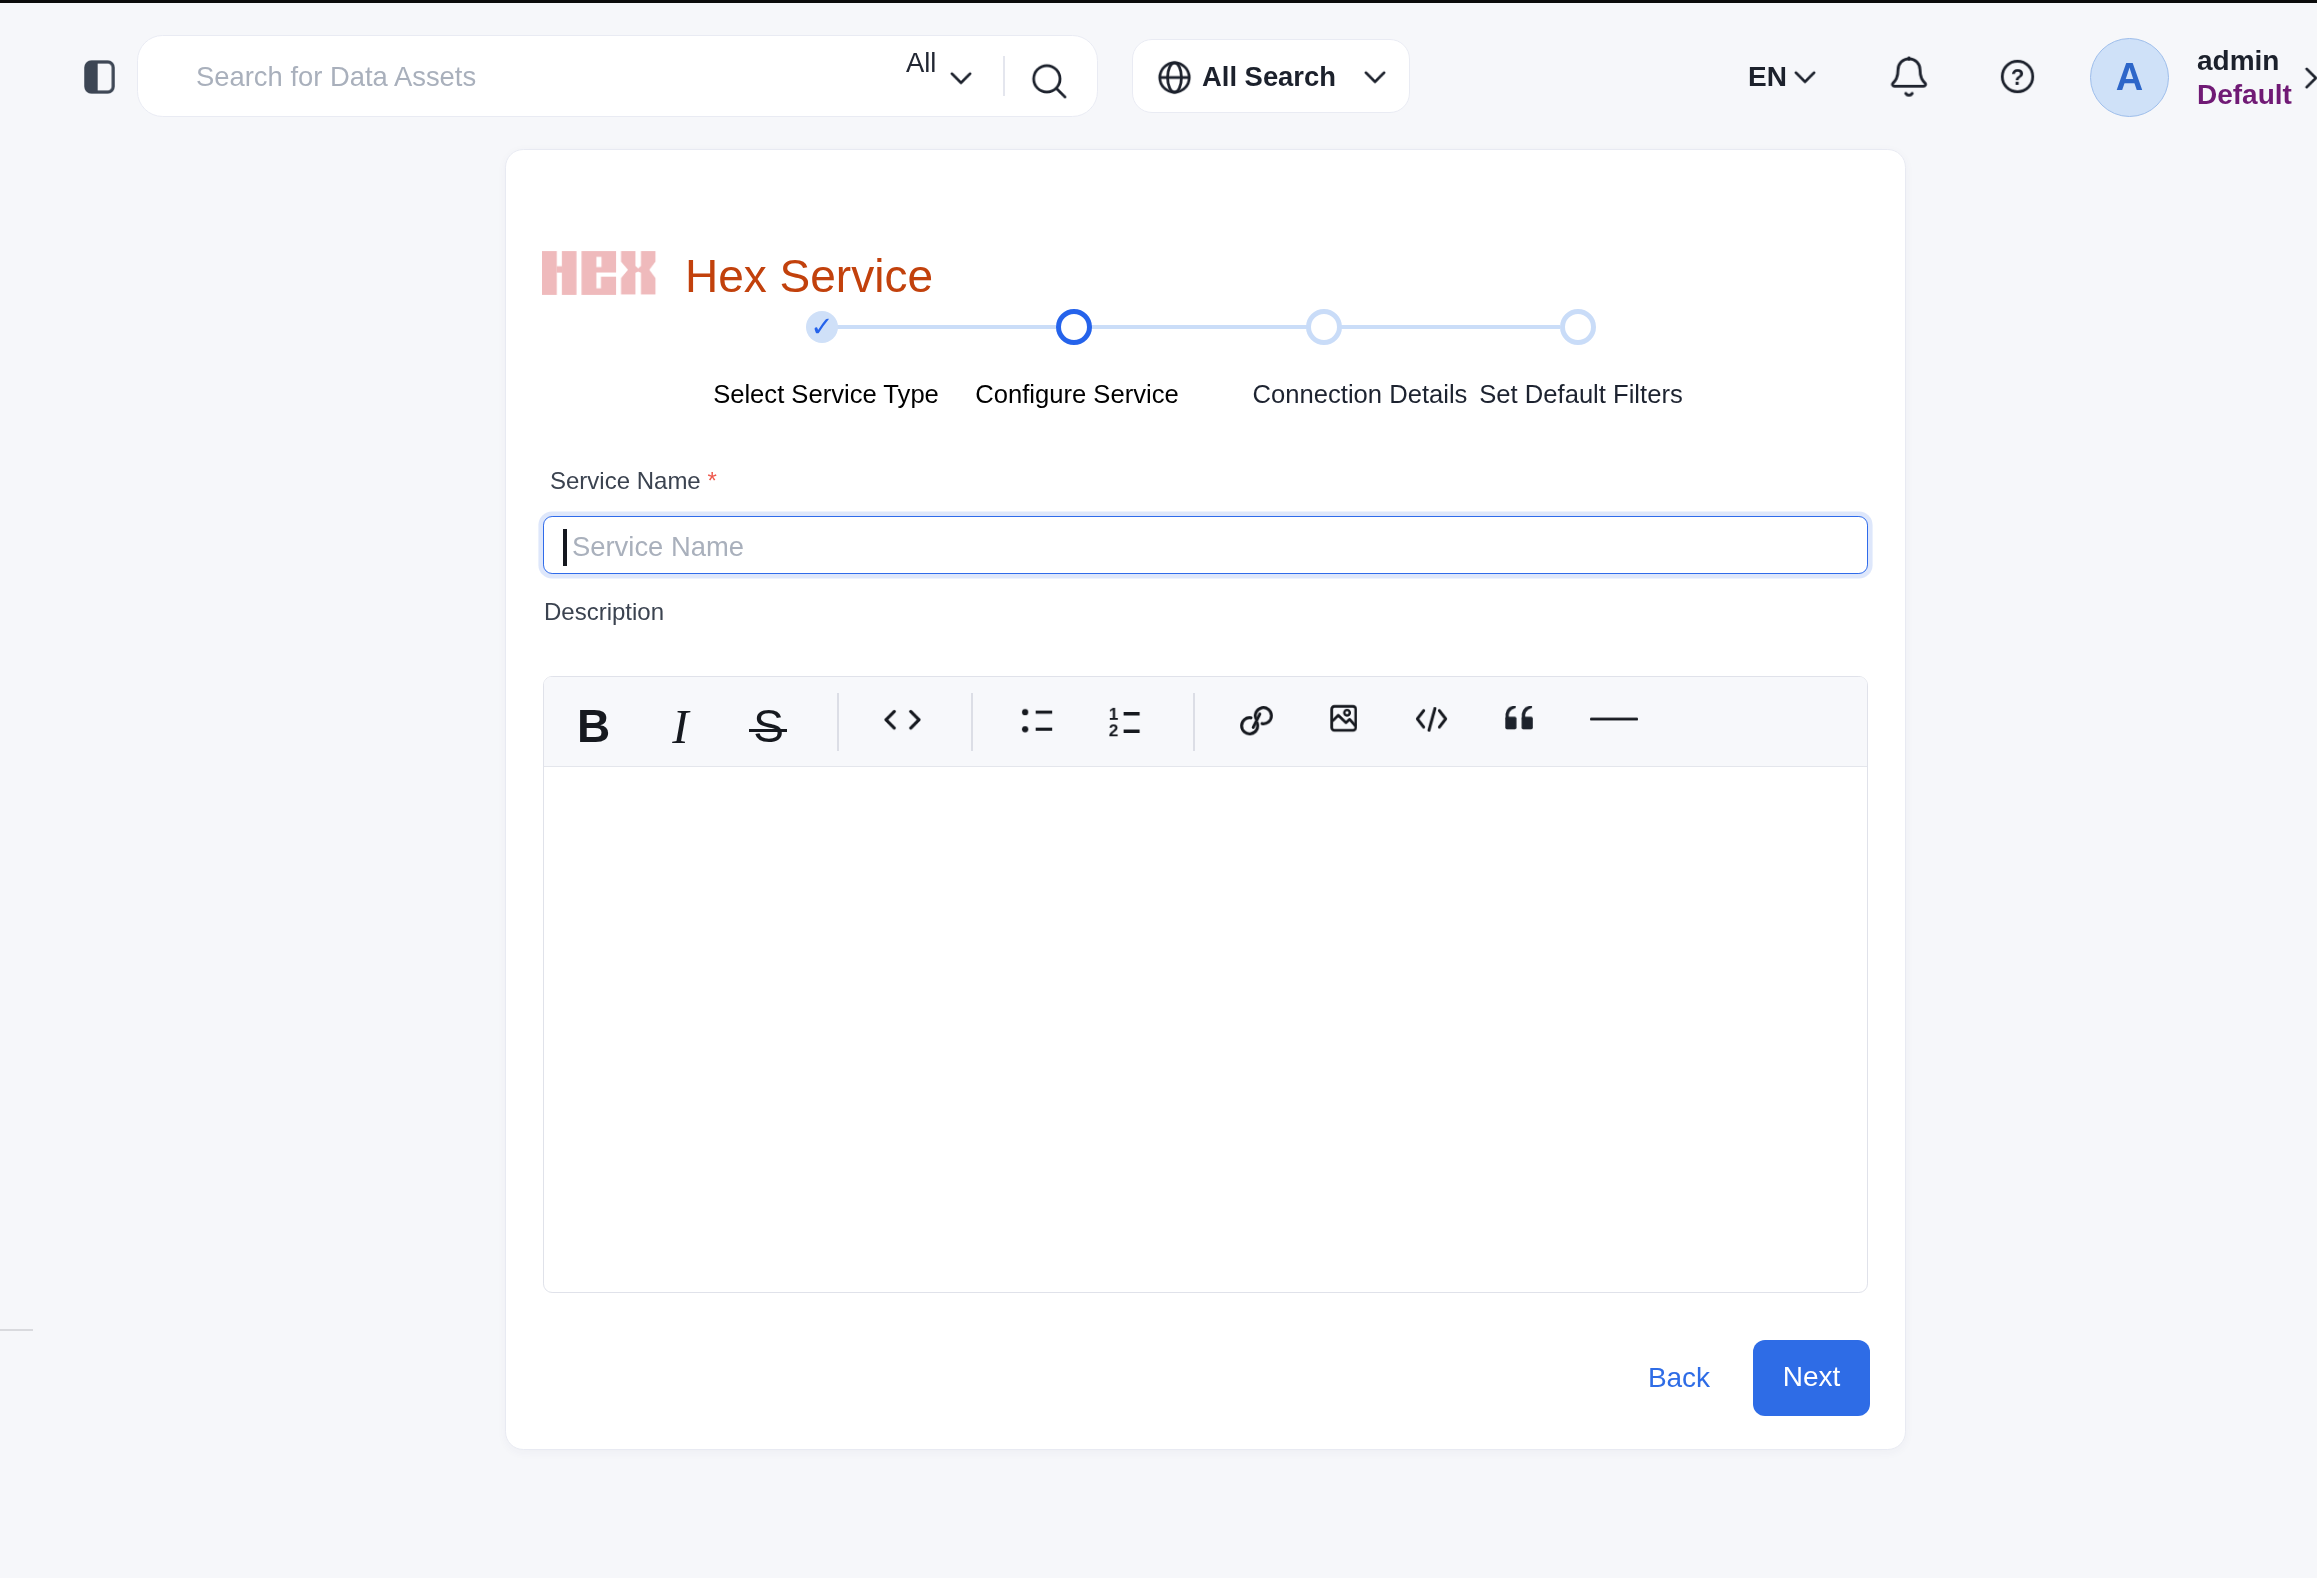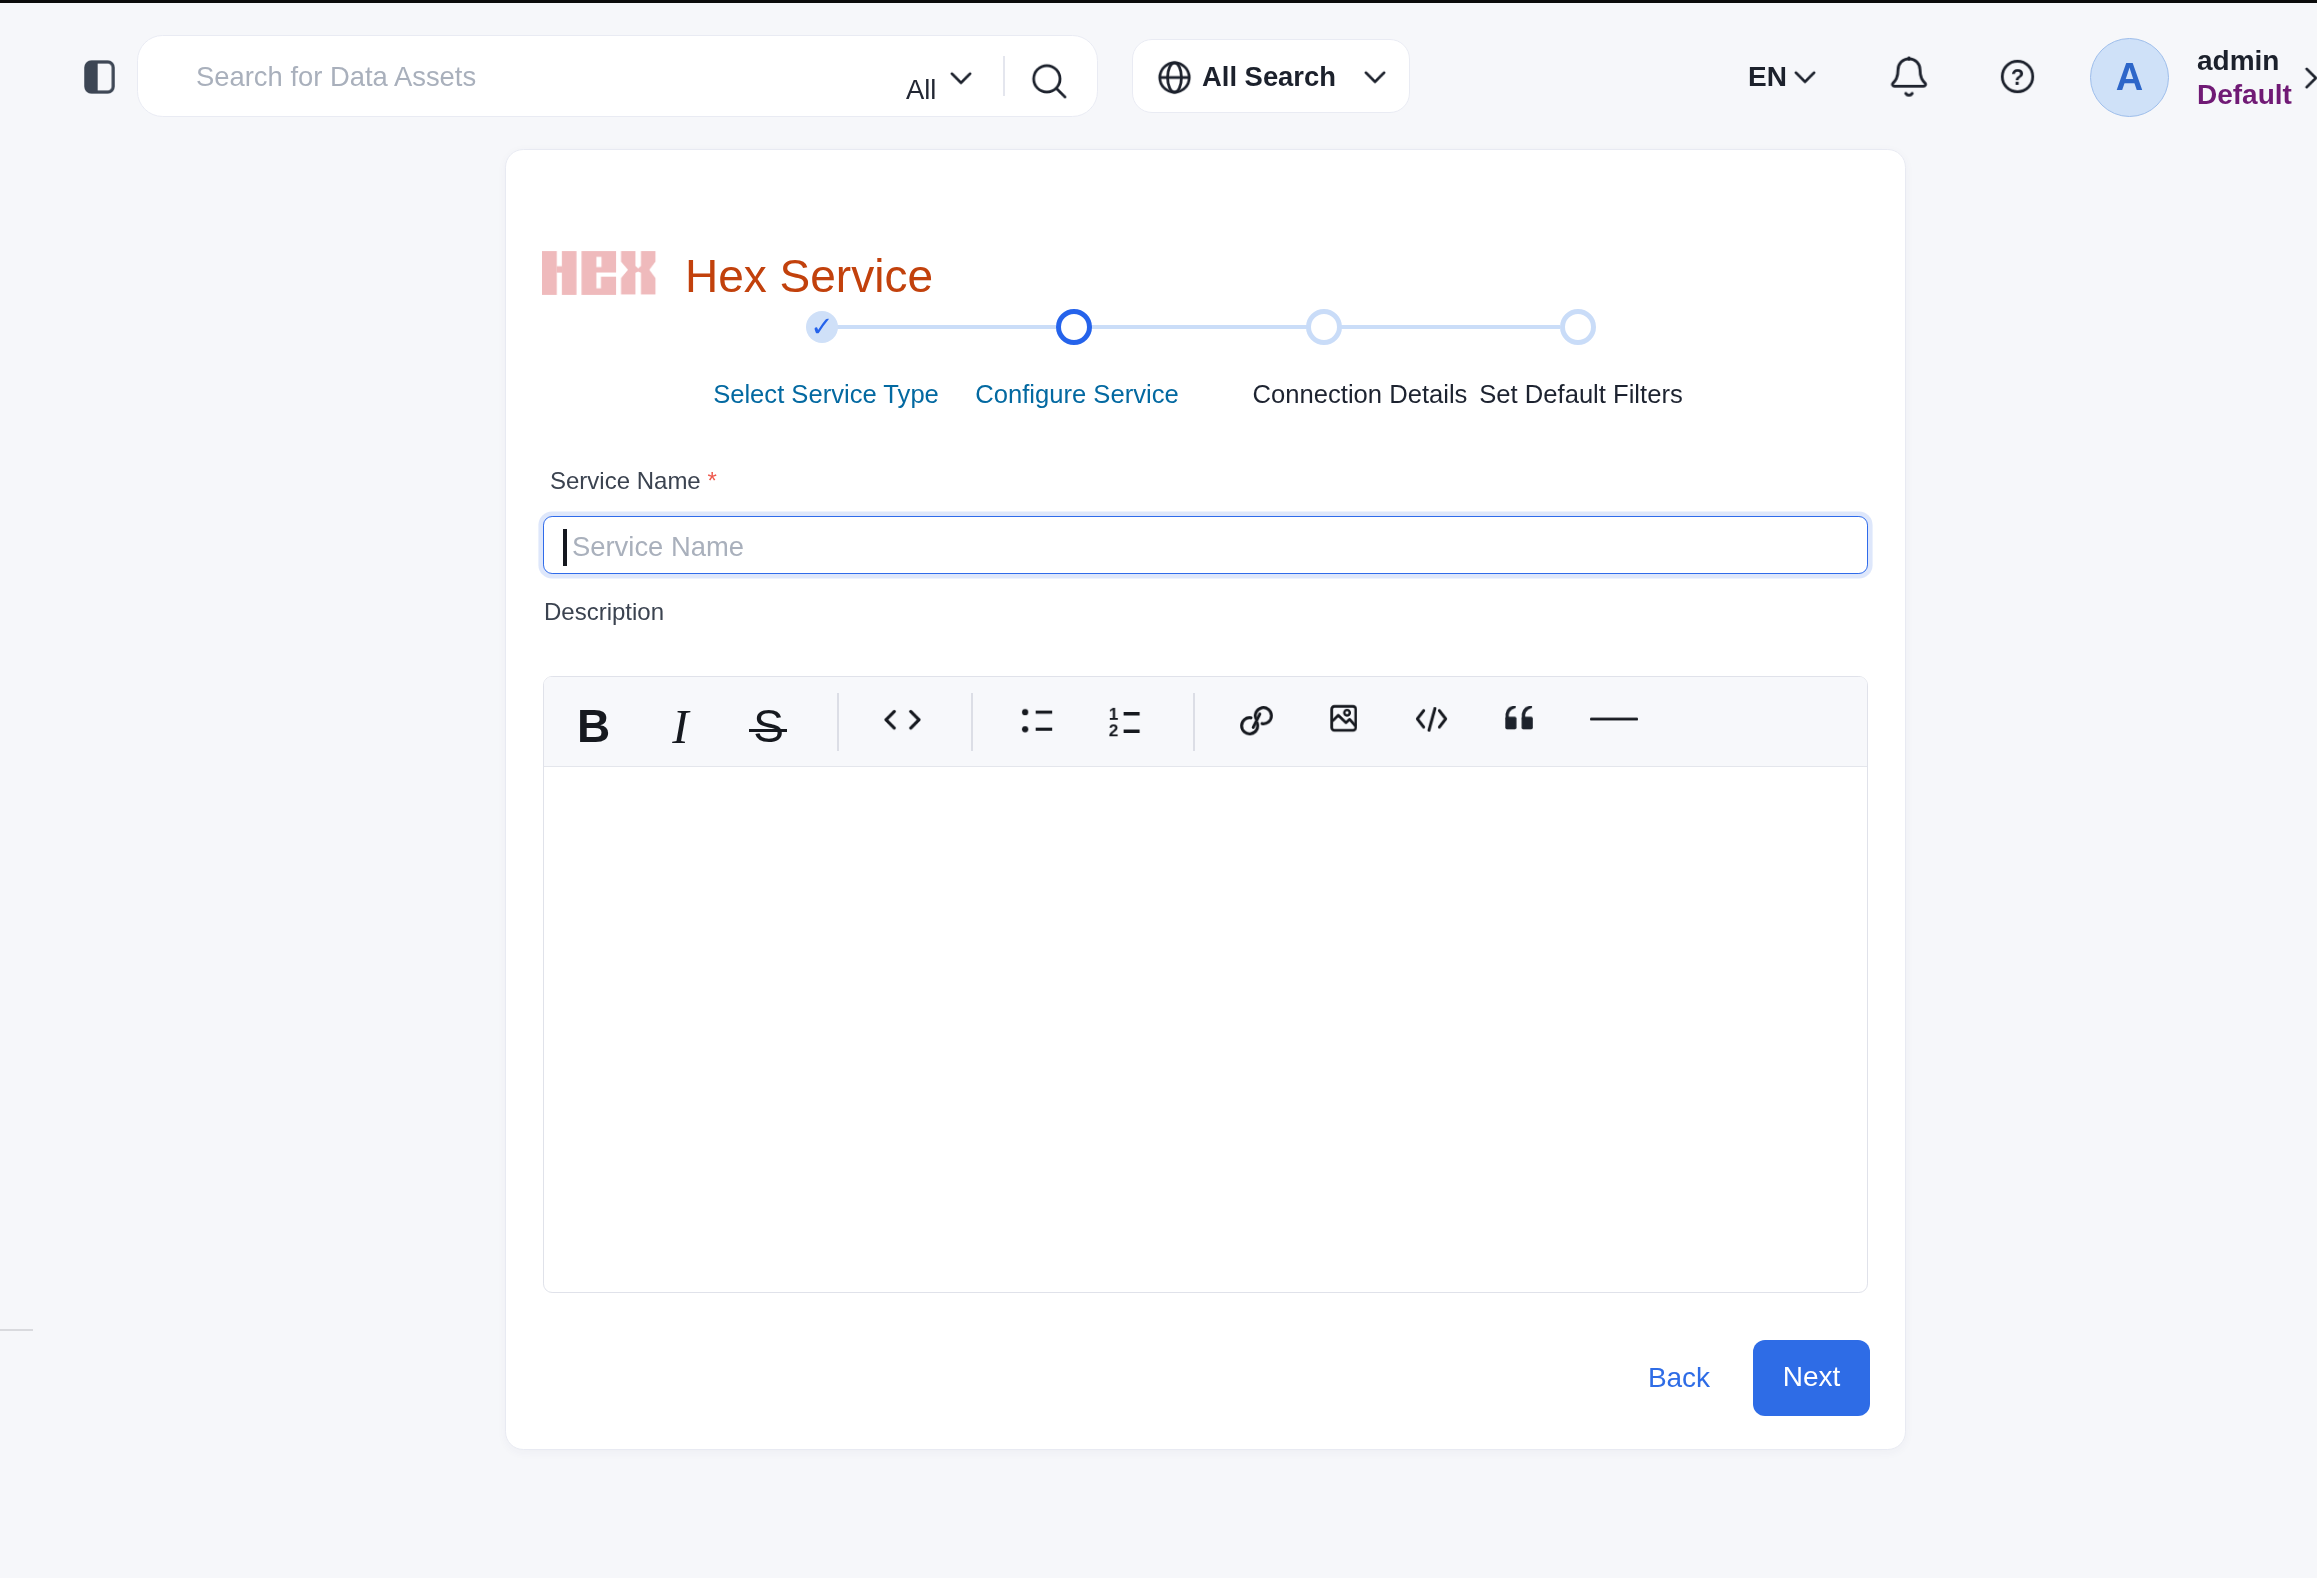--- a/index.html
+++ b/index.html
@@ -4,21 +4,21 @@
 <style>
   * { margin:0; padding:0; box-sizing:border-box; will-change:transform; }
   html,body { width:2317px; height:1579px; }
   body { font-family:"Liberation Sans", sans-serif; background:#f6f7fa; position:relative; overflow:hidden; transform:translateZ(0); }
   .abs { position:absolute; }
   .topbar { position:absolute; left:0; top:0; width:2317px; height:2.7px; background:#0b0b0c; }
 
   
   .searchbar { position:absolute; left:137px; top:35px; width:961px; height:82px; background:#fff; border:1.8px solid #e9ebf3; border-radius:25.6px; }
   .search-ph { position:absolute; left:58px; top:25px; font-size:27.4px; color:#a9b0bc; }
-  .all-txt { position:absolute; left:768px; top:38px; font-size:27.4px; color:#222733; font-weight:500; }
+  .all-txt { position:absolute; left:768px; top:11px; font-size:27.4px; color:#222733; font-weight:500; }
   .sdivider { position:absolute; left:865px; top:20px; width:1.8px; height:40px; background:#e4e6ee; }
   .chip { position:absolute; left:1132px; top:39px; width:278px; height:74px; background:#fff; border:1.8px solid #e9ebf3; border-radius:20px; }
   .chip-txt { position:absolute; left:69px; top:21px; font-size:27.4px; font-weight:700; color:#1c212c; }
   .en { position:absolute; left:1748px; top:61px; font-size:28px; font-weight:600; color:#1c212c; }
   .admin1 { position:absolute; left:2197px; top:44px; font-size:28px; font-weight:700; color:#1c212c; line-height:34px;}
   .admin2 { position:absolute; left:2197px; top:78px; font-size:28px; font-weight:700; color:#701a75; line-height:34px;}
   .avatar { position:absolute; left:2090px; top:38px; width:79px; height:79px; border-radius:50%; background:#cfe1f8; border:1.8px solid #9dbdea; color:#2d66c9; font-size:38px; font-weight:700; text-align:center; line-height:77px; }
 
   
   .card { position:absolute; left:505px; top:149px; width:1401px; height:1301px; background:#fff; border:1.8px solid #e8eaf2; border-radius:18.3px; box-shadow:0 2.7px 9.1px rgba(40,50,100,0.04); }
@@ -26,21 +26,21 @@
   .crumb b { color:#4c5562; font-weight:600; font-size:28px; }
   .hexlogo { position:absolute; left:36px; top:101px; }
   .title { position:absolute; left:179px; top:104px; font-size:46px; font-weight:500; color:#c2410c; line-height:44px; }
 
   
   .sline { position:absolute; height:4.1px; background:#caddf8; top:175px; }
   .dot-check { position:absolute; left:300px; top:161px; width:32px; height:32px; border-radius:50%; background:#cfe0f8; }
   .dot-ring { position:absolute; width:36px; height:36px; border-radius:50%; background:#fff; border:5.5px solid #2563eb; }
   .dot-ring.lite { border-color:#c9dcf8; }
   .slabel { position:absolute; top:230px; width:274px; text-align:center; font-size:25.6px; font-weight:500; color:#1d2330; }
-  .slabel.blue { color:#0369a1; }
+  .slabel.blue { color:#000000; }
 
   
   .flabel { position:absolute; font-size:24px; font-weight:500; color:#3b4350; }
   .req { color:#ee5a4e; }
   .input { position:absolute; left:37px; top:366px; width:1325px; height:58px; background:#fff; border:1.8px solid #2f6bea; border-radius:9.1px; box-shadow:0 0 0 4.6px rgba(74,123,231,0.18); }
   .caret { position:absolute; left:19px; top:12px; width:3.7px; height:37px; background:#15181f; }
   .iph { position:absolute; left:28px; top:13.7px; font-size:27.4px; color:#a9b0bc; }
 
   
   .editor { position:absolute; left:37px; top:526px; width:1325px; height:617px; border:1.8px solid #e0e2ea; border-radius:9.1px; background:#fff; }

